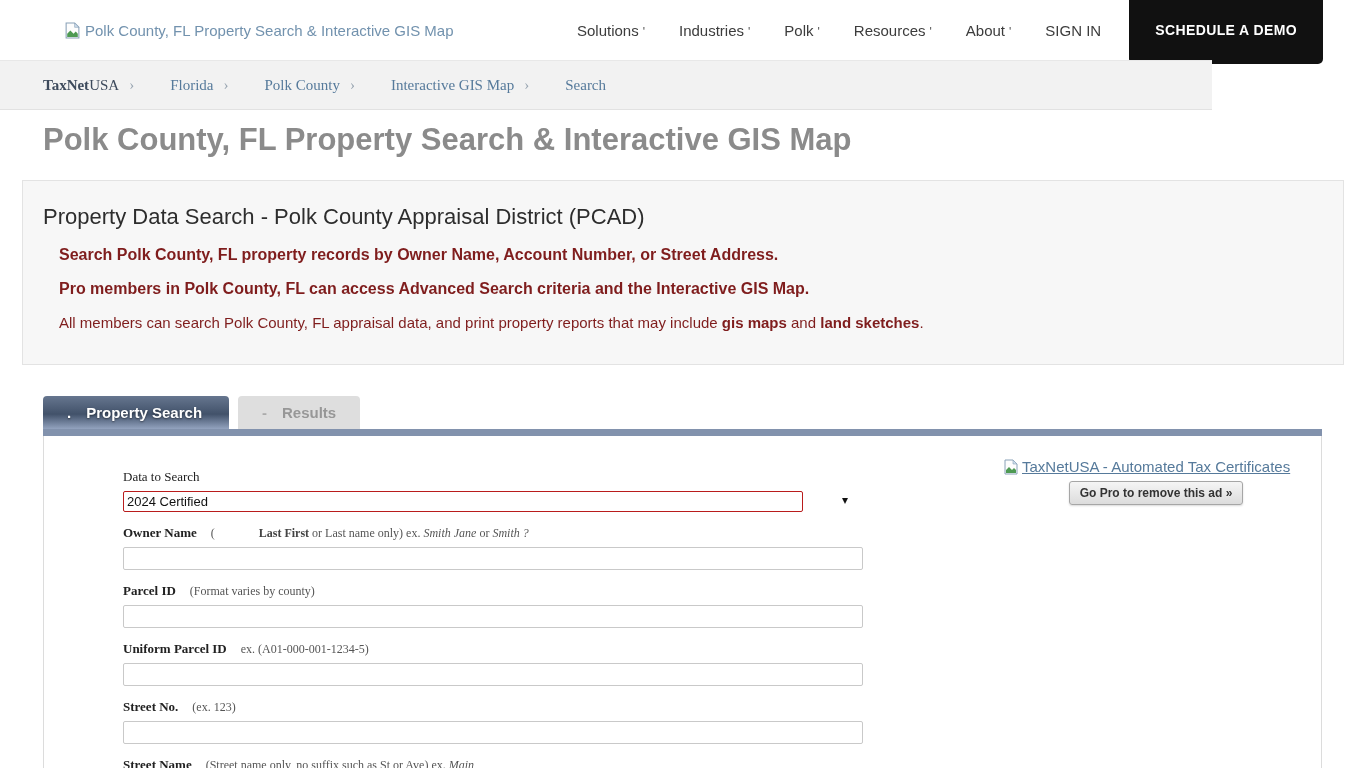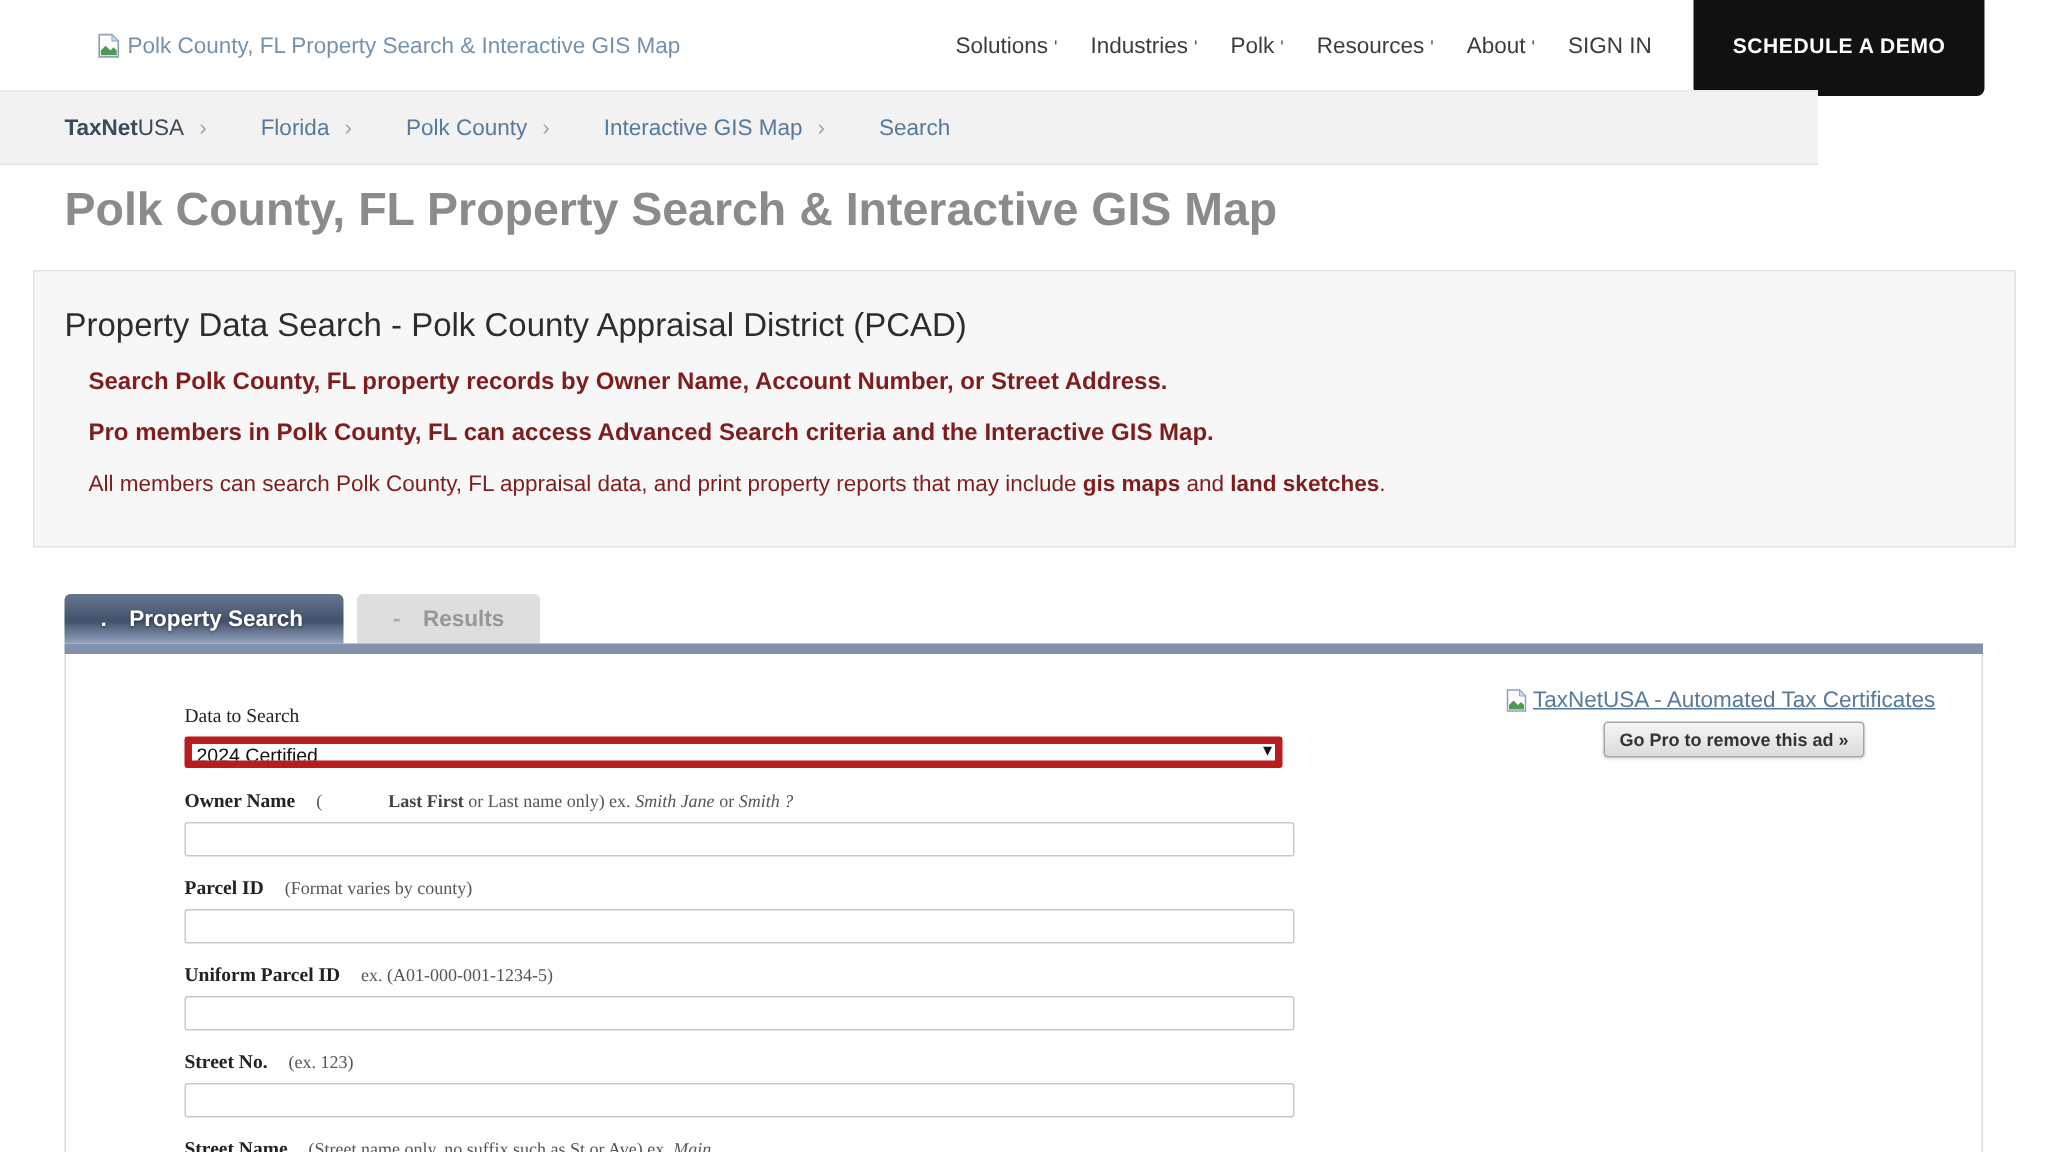--- a/index.html
+++ b/index.html
@@ -3,31 +3,31 @@
 <meta charset="utf-8">
 <style>
   html,body{margin:0;padding:0;background:#fff;}
   .page{position:relative;width:1366px;height:768px;overflow:hidden;background:#fff;
         font-family:"Liberation Sans",sans-serif;color:#222;}
 
   
   .site-header{position:absolute;top:0;left:0;width:1366px;height:60px;background:#fff;
                display:flex;align-items:center;box-sizing:border-box;padding:0 43px 0 64px;}
   .logo{display:flex;align-items:center;gap:4px;color:#7292ae;font-size:15px;cursor:pointer;white-space:nowrap;}
-  .main-nav{margin-left:auto;display:flex;align-items:center;gap:22px;}
+  .main-nav{margin-left:auto;display:flex;align-items:center;gap:34px;}
   .nav-item{font-size:15px;color:#3c3c3c;text-decoration:none;cursor:pointer;white-space:nowrap;}
   .nav-caret{font-size:12px;color:#555;margin-left:4px;}
   .cta{margin-left:28px;background:#111111;color:#fff;border:none;border-radius:5px;
        font-family:inherit;font-size:14px;font-weight:bold;letter-spacing:.4px;
        padding:26px 26px;cursor:pointer;}
 
   
   .breadcrumb-bar{position:absolute;top:60px;left:0;width:1212px;height:50px;background:#f2f2f2;
                   border-top:1px solid #e8e8e8;border-bottom:1px solid #e2e2e2;box-sizing:border-box;
-                  display:flex;align-items:center;padding-left:43px;font-size:15px;}
+                  display:flex;align-items:center;padding-left:43px;font-size:15px;font-family:Liberation Serif, serif;}
   .brand{color:#3d4a5c;}
   .brand .bold{font-weight:bold;}
   .bc-sep{color:#9aa6b2;margin:0 10px;}
   .bc-link{color:#567a9b;text-decoration:none;cursor:pointer;margin-left:26px;}
 
   
   .page-title{position:absolute;top:122px;left:43px;margin:0;font-size:31px;font-weight:bold;
               color:#8b8b8b;}
 
   
@@ -60,21 +60,21 @@
   .search-form{position:absolute;left:79px;top:33px;width:740px;}
   .form-row{margin-bottom:13px;}
   .label-row{display:flex;align-items:baseline;gap:14px;margin-bottom:6px;line-height:16px;font-family:Liberation Serif, serif;}
   .lbl{font-size:13px;font-weight:bold;color:#222;}
   .lbl-plain{font-weight:normal;}
   .hint{font-size:12px;color:#555;}
   .hint .b{color:#444;padding-left:44px;}
   .form-row input[type=text]{width:740px;height:23px;border:1px solid #c9c9c9;border-radius:2px;
          box-sizing:border-box;font-size:13px;padding:0 6px;font-family:inherit;background:#fff;}
   .select-wrap{position:relative;width:732px;}
-  .select-wrap select{width:732px;height:21px;border:5px solid #b91c1c;border-radius:2px;background:#fff;
+  .select-wrap select{width:680px;height:21px;border:1px solid #b91c1c;border-radius:2px;background:#fff;
          font-size:13px;font-family:inherit;padding:0 3px;appearance:none;-webkit-appearance:none;
          color:#111;box-sizing:border-box;}
   .sel-caret{position:absolute;right:7px;top:2px;font-size:12px;color:#111;pointer-events:none;}
 
   
   .ad{position:absolute;left:959px;top:22px;width:306px;}
   .ad-link{display:flex;align-items:center;gap:3px;color:#567a9b;font-size:15px;
            text-decoration:underline;cursor:pointer;white-space:nowrap;}
   .ad-btn-row{text-align:center;margin-top:6px;}
   .ad-btn{font-family:inherit;font-size:12px;font-weight:bold;color:#333;

